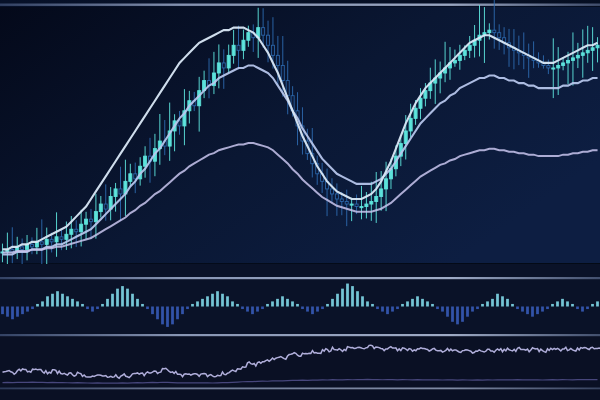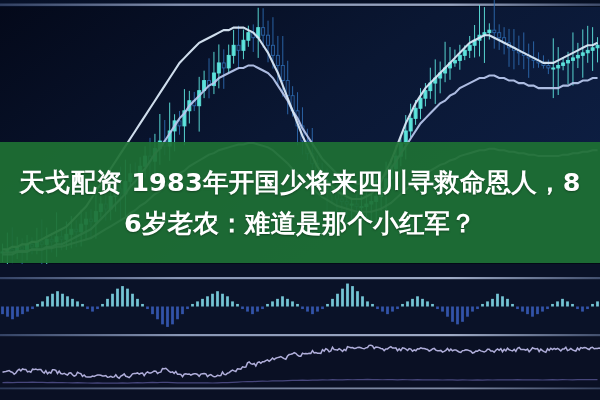--- a/index.html
+++ b/index.html
@@ -461,17 +461,14 @@
 
     <g>
       <rect x="0" y="335" width="600" height="65" fill="#0a1024"></rect>
       <rect x="0" y="334" width="600" height="2.2" fill="url(#sepGrad)" opacity="0.88"></rect>
       <path id="p-ind" fill="none" stroke="#b8b6e4" stroke-width="1.5" opacity="0.95" d="M 2.50 372.29 L 4.17 371.74 L 5.83 371.44 L 7.50 371.03 L 9.17 370.60 L 10.83 371.76 L 12.50 372.31 L 14.17 374.23 L 15.83 372.98 L 17.50 370.51 L 19.17 369.29 L 20.83 370.87 L 22.50 368.93 L 24.17 369.45 L 25.83 369.44 L 27.50 371.90 L 29.17 371.27 L 30.83 372.24 L 32.50 369.22 L 34.17 369.59 L 35.83 369.05 L 37.50 369.82 L 39.17 369.48 L 40.83 369.57 L 42.50 371.80 L 44.17 373.06 L 45.83 370.60 L 47.50 373.85 L 49.17 372.15 L 50.83 373.10 L 52.50 369.80 L 54.17 369.78 L 55.83 370.30 L 57.50 373.47 L 59.17 370.98 L 60.83 373.50 L 62.50 374.06 L 64.17 373.24 L 65.83 374.30 L 67.50 375.06 L 69.17 373.08 L 70.83 372.86 L 72.50 374.73 L 74.17 376.10 L 75.83 375.49 L 77.50 372.23 L 79.17 373.14 L 80.83 373.62 L 82.50 376.40 L 84.17 375.03 L 85.83 376.77 L 87.50 376.99 L 89.17 376.93 L 90.83 376.94 L 92.50 376.02 L 94.17 376.40 L 95.83 375.67 L 97.50 375.04 L 99.17 374.99 L 100.83 375.34 L 102.50 376.00 L 104.17 376.05 L 105.83 375.63 L 107.50 377.18 L 109.17 377.02 L 110.83 376.28 L 112.50 377.20 L 114.17 376.91 L 115.83 374.76 L 117.50 377.18 L 119.17 378.21 L 120.83 376.00 L 122.50 375.29 L 124.17 373.94 L 125.83 376.25 L 127.50 376.74 L 129.17 377.57 L 130.83 375.98 L 132.50 373.84 L 134.17 373.56 L 135.83 373.40 L 137.50 372.92 L 139.17 374.09 L 140.83 373.22 L 142.50 372.97 L 144.17 375.59 L 145.83 373.20 L 147.50 371.90 L 149.17 372.91 L 150.83 372.89 L 152.50 372.20 L 154.17 370.92 L 155.83 371.17 L 157.50 373.53 L 159.17 372.35 L 160.83 372.16 L 162.50 368.51 L 164.17 368.71 L 165.83 368.38 L 167.50 369.71 L 169.17 371.44 L 170.83 372.36 L 172.50 371.85 L 174.17 373.37 L 175.83 371.42 L 177.50 374.26 L 179.17 374.27 L 180.83 374.40 L 182.50 376.72 L 184.17 374.21 L 185.83 373.86 L 187.50 374.14 L 189.17 374.01 L 190.83 375.22 L 192.50 374.29 L 194.17 373.87 L 195.83 373.84 L 197.50 374.44 L 199.17 376.29 L 200.83 374.12 L 202.50 373.74 L 204.17 373.51 L 205.83 373.83 L 207.50 376.60 L 209.17 375.17 L 210.83 374.58 L 212.50 375.78 L 214.17 376.80 L 215.83 376.62 L 217.50 375.35 L 219.17 375.79 L 220.83 375.53 L 222.50 371.97 L 224.17 374.37 L 225.83 374.64 L 227.50 373.27 L 229.17 372.63 L 230.83 371.19 L 232.50 370.05 L 234.17 370.85 L 235.83 371.50 L 237.50 368.69 L 239.17 368.90 L 240.83 369.11 L 242.50 366.88 L 244.17 367.29 L 245.83 366.99 L 247.50 362.88 L 249.17 362.02 L 250.83 363.70 L 252.50 364.23 L 254.17 363.38 L 255.83 365.96 L 257.50 362.55 L 259.17 361.96 L 260.83 363.32 L 262.50 361.71 L 264.17 361.66 L 265.83 360.68 L 267.50 359.90 L 269.17 361.24 L 270.83 359.94 L 272.50 358.01 L 274.17 359.61 L 275.83 358.18 L 277.50 357.65 L 279.17 357.16 L 280.83 356.64 L 282.50 357.59 L 284.17 358.63 L 285.83 359.28 L 287.50 356.06 L 289.17 354.57 L 290.83 354.30 L 292.50 353.81 L 294.17 352.69 L 295.83 353.34 L 297.50 355.27 L 299.17 356.20 L 300.83 356.18 L 302.50 353.23 L 304.17 353.84 L 305.83 353.55 L 307.50 353.71 L 309.17 353.32 L 310.83 353.44 L 312.50 350.60 L 314.17 352.90 L 315.83 352.64 L 317.50 353.18 L 319.17 353.32 L 320.83 353.43 L 322.50 349.75 L 324.17 351.19 L 325.83 348.66 L 327.50 349.54 L 329.17 351.87 L 330.83 350.97 L 332.50 347.29 L 334.17 349.61 L 335.83 349.64 L 337.50 350.12 L 339.17 348.65 L 340.83 349.81 L 342.50 351.47 L 344.17 349.43 L 345.83 350.62 L 347.50 346.71 L 349.17 347.12 L 350.83 347.74 L 352.50 347.54 L 354.17 348.49 L 355.83 348.36 L 357.50 347.44 L 359.17 347.23 L 360.83 347.80 L 362.50 348.39 L 364.17 348.82 L 365.83 347.87 L 367.50 347.54 L 369.17 345.36 L 370.83 345.21 L 372.50 345.87 L 374.17 348.58 L 375.83 346.93 L 377.50 347.19 L 379.17 347.64 L 380.83 348.44 L 382.50 348.78 L 384.17 350.65 L 385.83 349.05 L 387.50 348.93 L 389.17 347.52 L 390.83 346.63 L 392.50 348.03 L 394.17 348.11 L 395.83 347.77 L 397.50 350.67 L 399.17 348.92 L 400.83 350.53 L 402.50 347.79 L 404.17 348.17 L 405.83 349.04 L 407.50 350.53 L 409.17 348.64 L 410.83 349.15 L 412.50 351.24 L 414.17 349.87 L 415.83 350.77 L 417.50 348.73 L 419.17 348.88 L 420.83 347.90 L 422.50 348.50 L 424.17 348.55 L 425.83 349.04 L 427.50 349.48 L 429.17 351.00 L 430.83 350.27 L 432.50 348.93 L 434.17 348.37 L 435.83 350.11 L 437.50 350.69 L 439.17 350.71 L 440.83 350.42 L 442.50 352.02 L 444.17 351.32 L 445.83 350.33 L 447.50 348.44 L 449.17 350.81 L 450.83 349.17 L 452.50 350.86 L 454.17 349.88 L 455.83 349.90 L 457.50 350.99 L 459.17 351.98 L 460.83 352.45 L 462.50 350.61 L 464.17 350.51 L 465.83 349.82 L 467.50 350.10 L 469.17 350.64 L 470.83 351.26 L 472.50 353.05 L 474.17 352.47 L 475.83 350.94 L 477.50 351.28 L 479.17 349.83 L 480.83 350.85 L 482.50 351.39 L 484.17 352.05 L 485.83 351.24 L 487.50 349.34 L 489.17 349.23 L 490.83 351.02 L 492.50 350.95 L 494.17 352.17 L 495.83 350.29 L 497.50 348.90 L 499.17 350.31 L 500.83 348.65 L 502.50 351.73 L 504.17 349.32 L 505.83 350.91 L 507.50 348.13 L 509.17 349.76 L 510.83 350.40 L 512.50 351.00 L 514.17 349.35 L 515.83 351.31 L 517.50 348.26 L 519.17 347.35 L 520.83 349.55 L 522.50 349.55 L 524.17 349.47 L 525.83 350.21 L 527.50 349.12 L 529.17 351.75 L 530.83 350.06 L 532.50 347.76 L 534.17 348.57 L 535.83 349.06 L 537.50 348.64 L 539.17 351.50 L 540.83 349.12 L 542.50 350.64 L 544.17 351.56 L 545.83 352.36 L 547.50 348.81 L 549.17 350.43 L 550.83 348.36 L 552.50 349.55 L 554.17 348.39 L 555.83 349.35 L 557.50 348.28 L 559.17 349.39 L 560.83 350.96 L 562.50 348.97 L 564.17 349.05 L 565.83 347.24 L 567.50 350.65 L 569.17 349.94 L 570.83 348.54 L 572.50 349.94 L 574.17 350.49 L 575.83 350.99 L 577.50 348.11 L 579.17 349.96 L 580.83 347.57 L 582.50 348.11 L 584.17 347.62 L 585.83 347.69 L 587.50 348.82 L 589.17 349.49 L 590.83 347.70 L 592.50 347.29 L 594.17 348.70 L 595.83 348.42 L 597.50 348.41 L 599.17 347.92 L 600.83 348.48"></path>
       <rect x="0" y="387.5" width="600" height="1.8" fill="url(#sepGrad)" opacity="0.7"></rect>
       <path id="p-ind2" fill="none" stroke="#6f6ab8" stroke-width="1.2" opacity="0.6" d="M 2.50 382.58 L 7.50 382.47 L 12.50 382.63 L 17.50 382.36 L 22.50 382.26 L 27.50 382.42 L 32.50 382.15 L 37.50 382.31 L 42.50 382.47 L 47.50 382.58 L 52.50 382.36 L 57.50 382.53 L 62.50 382.63 L 67.50 382.74 L 72.50 382.85 L 77.50 382.69 L 82.50 382.90 L 87.50 383.01 L 92.50 383.12 L 97.50 382.96 L 102.50 383.07 L 107.50 383.17 L 112.50 383.01 L 117.50 383.12 L 122.50 382.90 L 127.50 383.07 L 132.50 382.85 L 137.50 382.69 L 142.50 382.80 L 147.50 382.58 L 152.50 382.36 L 157.50 382.53 L 162.50 382.26 L 167.50 382.42 L 172.50 382.63 L 177.50 382.80 L 182.50 382.90 L 187.50 382.74 L 192.50 382.85 L 197.50 382.96 L 202.50 382.80 L 207.50 382.90 L 212.50 383.01 L 217.50 382.85 L 222.50 382.69 L 227.50 382.53 L 232.50 382.31 L 237.50 382.04 L 242.50 381.77 L 247.50 381.50 L 252.50 381.61 L 257.50 381.34 L 262.50 381.12 L 267.50 381.23 L 272.50 380.96 L 277.50 380.74 L 282.50 380.85 L 287.50 380.58 L 292.50 380.37 L 297.50 380.47 L 302.50 380.20 L 307.50 380.31 L 312.50 380.04 L 317.50 380.15 L 322.50 379.88 L 327.50 379.99 L 332.50 379.72 L 337.50 379.83 L 342.50 379.93 L 347.50 379.66 L 352.50 379.77 L 357.50 379.56 L 362.50 379.66 L 367.50 379.45 L 372.50 379.56 L 377.50 379.66 L 382.50 379.77 L 387.50 379.61 L 392.50 379.72 L 397.50 379.83 L 402.50 379.66 L 407.50 379.77 L 412.50 379.88 L 417.50 379.72 L 422.50 379.83 L 427.50 379.93 L 432.50 379.77 L 437.50 379.88 L 442.50 379.99 L 447.50 379.83 L 452.50 379.93 L 457.50 380.04 L 462.50 379.88 L 467.50 379.99 L 472.50 380.10 L 477.50 379.93 L 482.50 380.04 L 487.50 379.88 L 492.50 379.99 L 497.50 379.83 L 502.50 379.93 L 507.50 379.77 L 512.50 379.88 L 517.50 379.72 L 522.50 379.83 L 527.50 379.93 L 532.50 379.77 L 537.50 379.88 L 542.50 379.99 L 547.50 379.83 L 552.50 379.72 L 557.50 379.83 L 562.50 379.66 L 567.50 379.77 L 572.50 379.88 L 577.50 379.72 L 582.50 379.61 L 587.50 379.72 L 592.50 379.56 L 597.50 379.66"></path>
     </g>
   </svg>
 
-  <div id="title-banner">
-    <div id="title-text">天戈配资 1983年开国少将来四川寻救命恩人，86岁老农：难道是那个小红军？</div>
-  </div>
 
 </div>
 
 </body></html>

